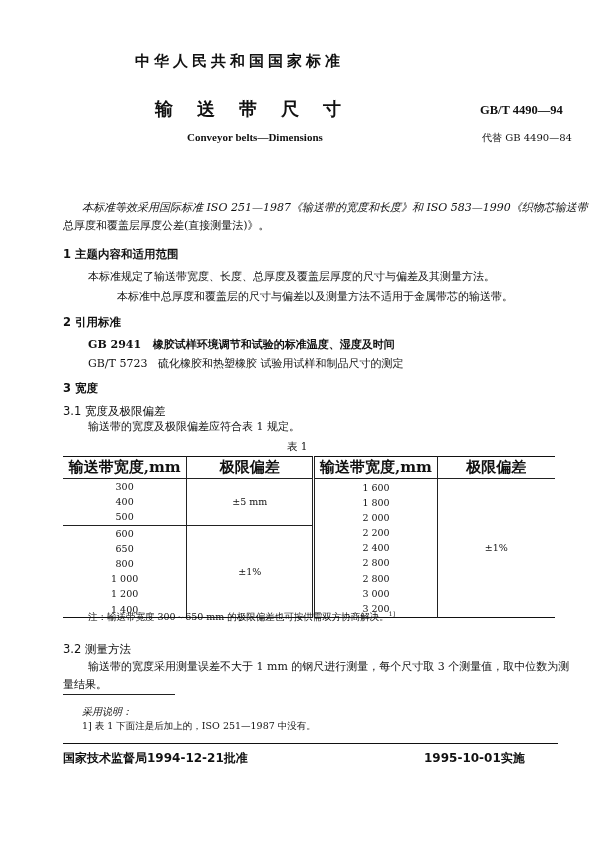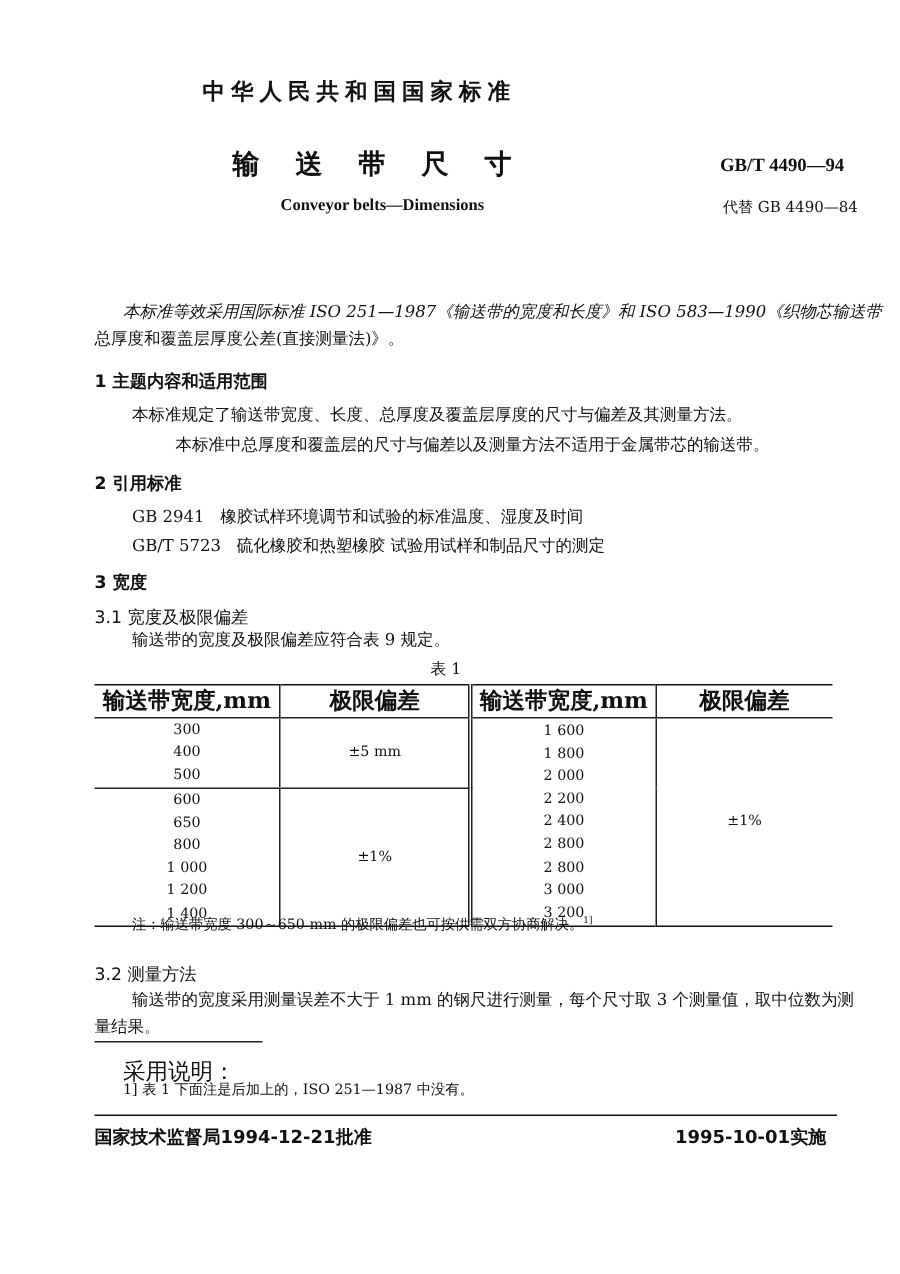--- a/index.html
+++ b/index.html
@@ -48,30 +48,30 @@
 <div class="abs replaces">代替 GB 4490—84</div>
 
 <div class="abs p" style="left:82px; top:199px;font-style:italic;">本标准等效采用国际标准 ISO 251—1987《输送带的宽度和长度》和 ISO 583—1990《织物芯输送带</div>
 <div class="abs p" style="left:63px; top:217px;">总厚度和覆盖层厚度公差(直接测量法)》。</div>
 
 <div class="abs h sans" style="left:63px; top:247px;">1  主题内容和适用范围</div>
 <div class="abs p" style="left:88px; top:268px;">本标准规定了输送带宽度、长度、总厚度及覆盖层厚度的尺寸与偏差及其测量方法。</div>
 <div class="abs p" style="left:84px; top:288px;margin-left:33px;">本标准中总厚度和覆盖层的尺寸与偏差以及测量方法不适用于金属带芯的输送带。</div>
 
 <div class="abs h sans" style="left:63px; top:315px;">2  引用标准</div>
-<div class="abs p" style="left:88px; top:336px;">
+<div class="abs p" style="left:88px; top:336px;font-weight:bold;">
   <span>GB 2941</span>&nbsp;&nbsp;&nbsp;<span>橡胶试样环境调节和试验的标准温度、湿度及时间</span>
 </div>
 <div class="abs p" style="left:88px; top:355px;">
   <span>GB/T 5723</span>&nbsp;&nbsp;&nbsp;<span>硫化橡胶和热塑橡胶  试验用试样和制品尺寸的测定</span>
 </div>
 
 <div class="abs h sans" style="left:63px; top:381px;">3  宽度</div>
 <div class="abs h sans" style="left:63px; top:404px; font-weight:normal;">3.1  宽度及极限偏差</div>
-<div class="abs p" style="left:88px; top:418px;">输送带的宽度及极限偏差应符合表 9 规定。</div>
+<div class="abs p" style="left:88px; top:418px;">输送带的宽度及极限偏差应符合表 1 规定。</div>
 <div class="abs p" style="left:287px; top:437px; font-size:10.5px;">表 1</div>
 
 <table class="t1">
   <thead>
     <tr>
       <th class="c1">输送带宽度,mm</th>
       <th class="c2">极限偏差</th>
       <th class="c3">输送带宽度,mm</th>
       <th class="c4">极限偏差</th>
     </tr>
@@ -119,18 +119,18 @@
 
 <div class="abs" style="left:88px; top:610px; font-size:9.5px;">
   <span>注：输送带宽度 300～650 mm 的极限偏差也可按供需双方协商解决。</span><sup style="font-size:6px;">1]</sup>
 </div>
 
 <div class="abs h sans" style="left:63px; top:642px; font-weight:normal;">3.2  测量方法</div>
 <div class="abs p" style="left:88px; top:658px;">输送带的宽度采用测量误差不大于 1 mm 的钢尺进行测量，每个尺寸取 3 个测量值，取中位数为测</div>
 <div class="abs p" style="left:63px; top:676px;">量结果。</div>
 
 <div class="fn-sep"></div>
-<div class="abs" style="left:82px; top:705px; font-size:15px;">采用说明：</div>
+<div class="abs" style="left:82px; top:705px; font-size:10px;font-style:italic;">采用说明：</div>
 <div class="abs" style="left:82px; top:720px; font-size:9.5px;">1] 表 1 下面注是后加上的，ISO 251—1987 中没有。</div>
 
 <div class="bottom-rule"></div>
 <div class="abs sans bold" style="left:63px; top:750px; font-size:12px;">国家技术监督局1994-12-21批准</div>
-<div class="abs sans bold" style="left:450px; top:750px; font-size:12px;">1995-10-01实施</div>
+<div class="abs sans bold" style="left:424px; top:750px; font-size:12px;">1995-10-01实施</div>
 
 </body></html>

